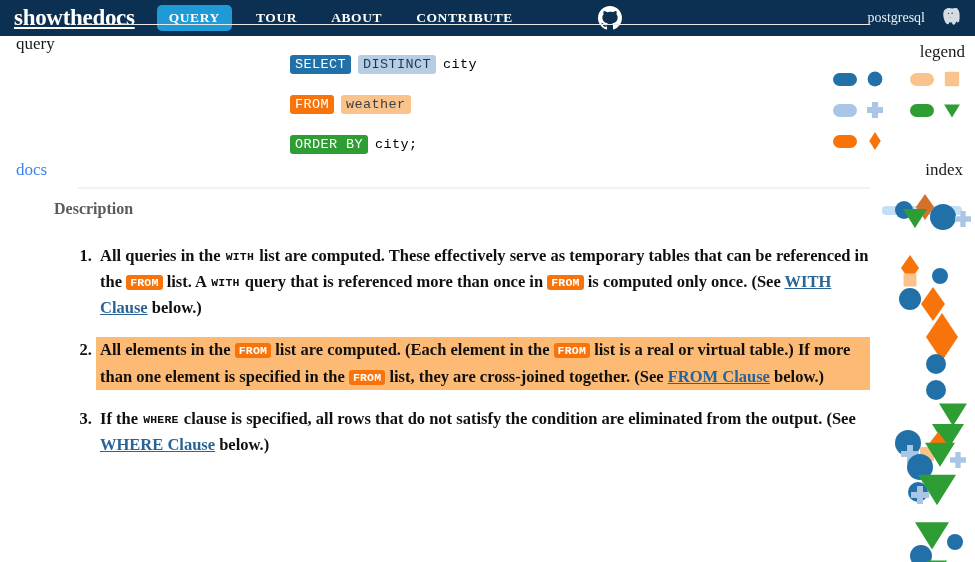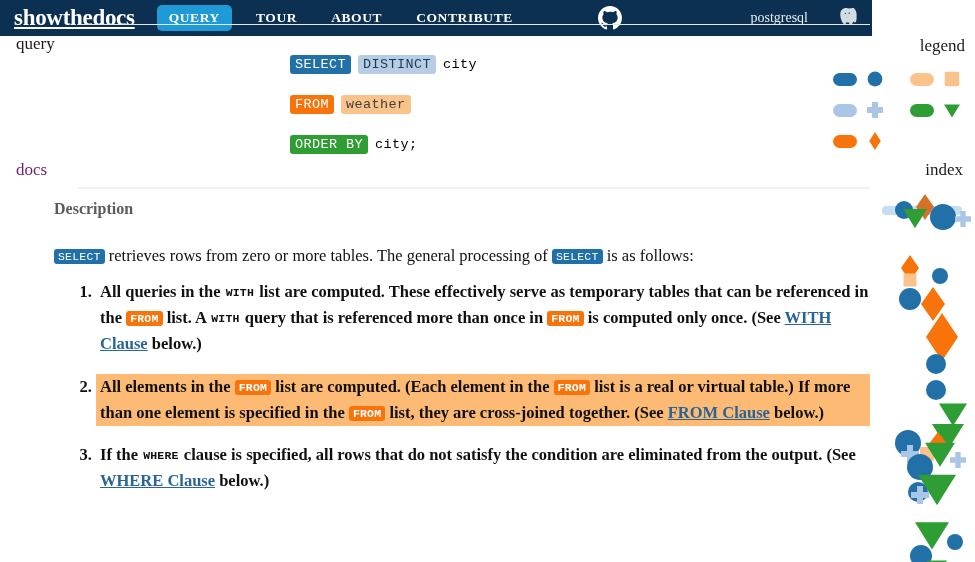--- a/index.html
+++ b/index.html
@@ -7,21 +7,21 @@
     width: 975px; height: 562px;
     background: #ffffff;
     overflow: hidden;
     font-family: "Liberation Serif", "DejaVu Serif", serif;
   }
   * { box-sizing: border-box; }
 
   
   .navbar {
     position: absolute; top: 0; left: 0;
-    width: 872px; height: 36px;
+    width: 975px; height: 36px;
     background: #0b3052;
     display: flex; align-items: center;
   }
   .brand {
     color: #ffffff;
     font-size: 23px;
     font-weight: 700;
     letter-spacing: -0.3px;
     margin-left: 14px;
     margin-right: 22px;
@@ -48,37 +48,37 @@
     display: flex; align-items: center; justify-content: center;
     width: 26px; height: 26px;
   }
   .nav-right {
     position: absolute; right: 10px; top: 0; height: 36px;
     display: flex; align-items: center;
   }
   .nav-lang {
     color: #e9eef3;
     font-size: 14px;
-    margin-right: 28px;
+    margin-right: 14px;
     font-family: "Liberation Serif", "DejaVu Serif", serif;
   }
   .pg-logo { width: 26px; height: 26px; opacity: .92; }
 
   
   .label-query {
     position: absolute; left: 16px; top: 34px;
     font-size: 17px; color: #1a1a1a;
   }
   .label-legend {
-    position: absolute; right: 10px; top: 36px;
+    position: absolute; right: 10px; top: 42px;
     font-size: 17px; color: #1a1a1a;
   }
   .label-docs {
     position: absolute; left: 16px; top: 160px;
-    font-size: 17px; color: #701a75;
+    font-size: 17px; color: #3b82f6;
   }
   .label-index {
     position: absolute; right: 12px; top: 160px;
     font-size: 17px; color: #1a1a1a;
   }
 
   
   .query-block {
     position: absolute; left: 290px; top: 44px;
     font-family: "Liberation Mono", "DejaVu Sans Mono", monospace;
@@ -256,21 +256,20 @@
       <span class="lg-pill" style="background: rgb(248, 116, 10);"></span>
       <span class="lg-mark"><svg width="18" height="18" viewBox="0 0 18 18">
           <path d="M9 0 L14.76 9 L9 18 L3.2399999999999998 9 Z" fill="#f8740a"></path>
         </svg></span>
     </div>
   </div>
 
 <div class="divider-docs"></div>
 <div class="docs">
   <h2>Description</h2>
-  <p id="docs-intro"><span class="kw kw-select">SELECT</span> retrieves rows from zero or more tables. The general processing of <span class="kw kw-select">SELECT</span> is as follows:</p>
   <ol id="docs-list">
       <li>All queries in the <span class="kw kw-plain">WITH</span> list are computed. These effectively serve as temporary tables that can be referenced in the <span class="kw kw-from">FROM</span> list. A <span class="kw kw-plain">WITH</span> query that is referenced more than once in <span class="kw kw-from">FROM</span> is computed only once. (See <a href="#">WITH Clause</a> below.)</li>
       <li class="hl-row">All elements in the <span class="kw kw-from">FROM</span> list are computed. (Each element in the <span class="kw kw-from">FROM</span> list is a real or virtual table.) If more than one element is specified in the <span class="kw kw-from">FROM</span> list, they are cross-joined together. (See <a href="#">FROM Clause</a> below.)</li>
       <li>If the <span class="kw kw-plain">WHERE</span> clause is specified, all rows that do not satisfy the condition are eliminated from the output. (See <a href="#">WHERE Clause</a> below.)</li>
     </ol>
 </div>
 
 <div class="index-map" id="index-map">
     <svg width="95" height="370" viewBox="0 0 95 370">
       <rect x="2" y="14" width="80" height="9" rx="4" fill="#c4dff5"></rect>

